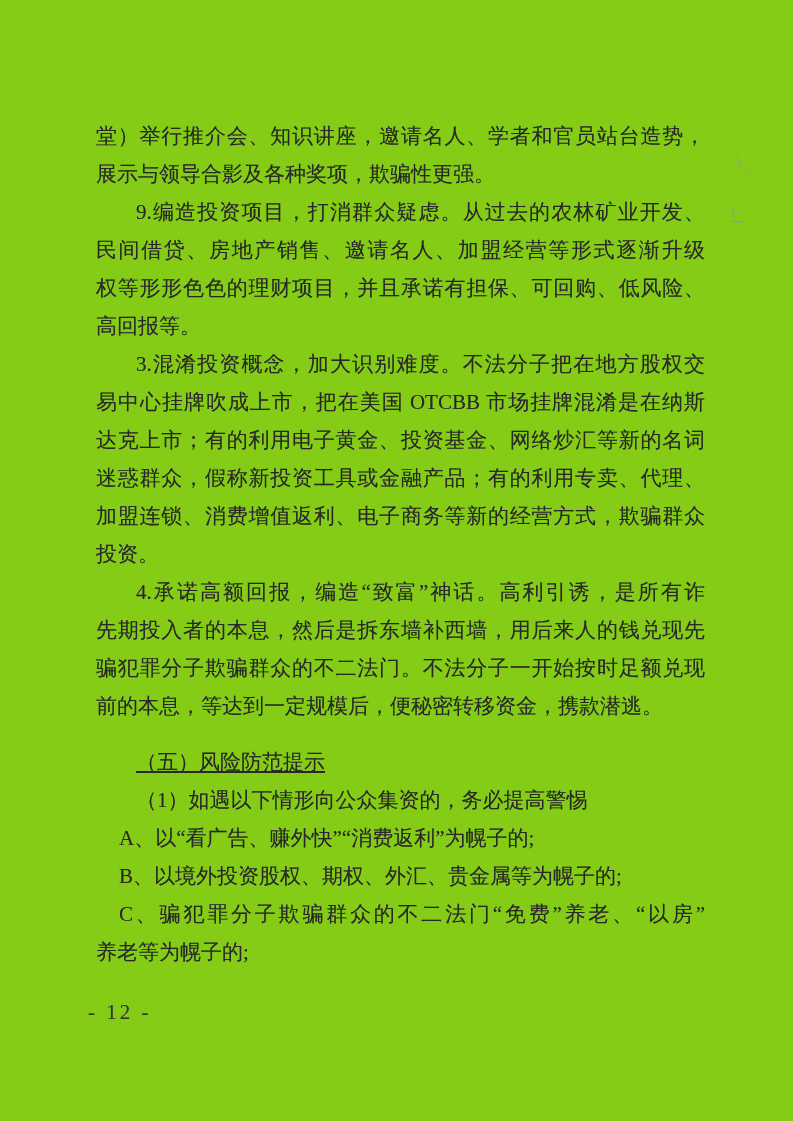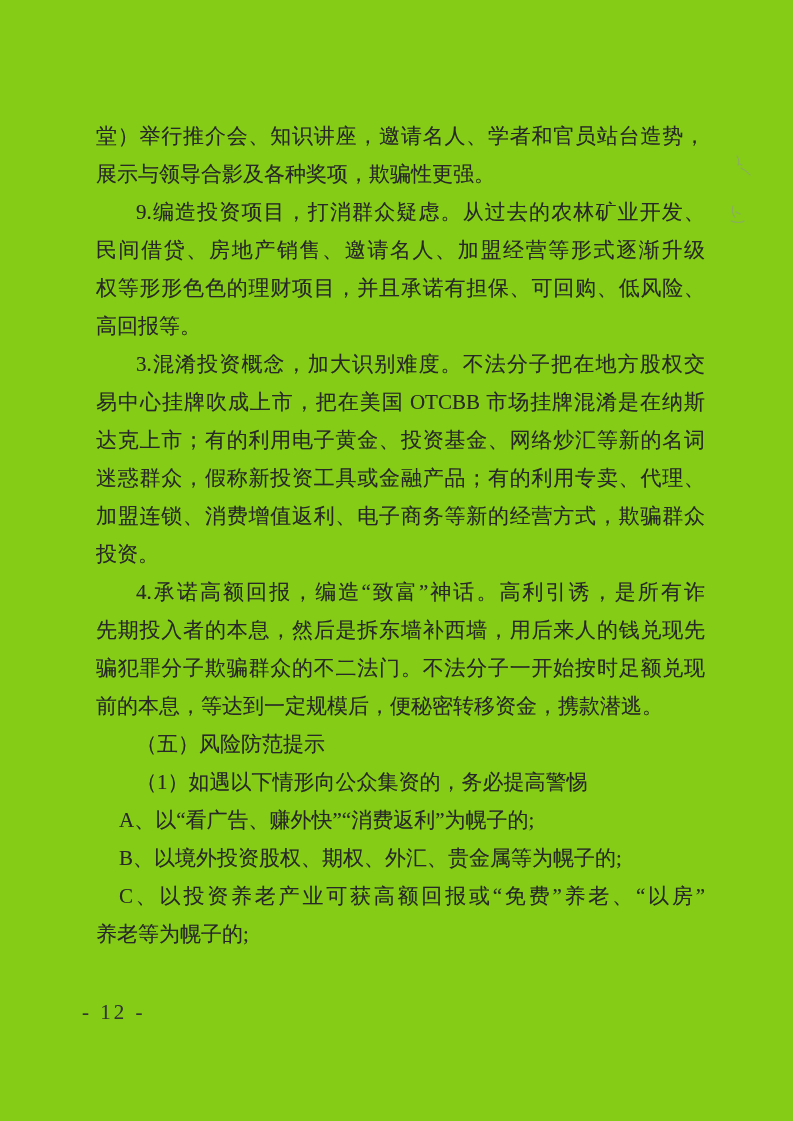--- a/index.html
+++ b/index.html
@@ -31,28 +31,28 @@
   .ln {
     height: 38px;
     line-height: 38px;
     text-align: left;
   }
   .ln.j {
     text-align: justify;
     text-align-last: justify;
     text-justify: inter-character;
   }
-  .g3 { margin-top: 0; }
+  .g3 { margin-top: 18px; text-decoration: underline; }
   .g4 { }
   .ind-num { text-indent: 40px; }   
   .ind-b   { text-indent: 40px; }   
   .ind-a   { text-indent: 23px; }   
   .pagenum {
     position: absolute;
-    left: 82px;
+    left: 88px;
     top: 1000px;
     font-size: 21px;
     color: #333333;
     letter-spacing: 3px;
     text-shadow: 0 0 0.5px rgba(40,40,40,0.3);
   }
   .artifact {
     position: absolute;
     opacity: 0.55;
   }
@@ -78,21 +78,21 @@
     <div class="ln j">加盟连锁、消费增值返利、电子商务等新的经营方式，欺骗群众</div>
     <div class="ln">投资。</div>
     <div class="ln j ind-num g4">4.承诺高额回报，编造“致富”神话。高利引诱，是所有诈</div>
     <div class="ln j">先期投入者的本息，然后是拆东墙补西墙，用后来人的钱兑现先</div>
     <div class="ln j">骗犯罪分子欺骗群众的不二法门。不法分子一开始按时足额兑现</div>
     <div class="ln">前的本息，等达到一定规模后，便秘密转移资金，携款潜逃。</div>
     <div class="ln ind-b g3">（五）风险防范提示</div>
     <div class="ln ind-b">（1）如遇以下情形向公众集资的，务必提高警惕</div>
     <div class="ln ind-a">A、以“看广告、赚外快”“消费返利”为幌子的;</div>
     <div class="ln ind-a">B、以境外投资股权、期权、外汇、贵金属等为幌子的;</div>
-    <div class="ln j ind-a">C、以投资养老产业可获高额回报或“免费”养老、“以房”</div>
+    <div class="ln j ind-a">C、骗犯罪分子欺骗群众的不二法门“免费”养老、“以房”</div>
     <div class="ln">养老等为幌子的;</div>
   </div>
 
   <div class="pagenum">- 12 -</div>
 
   <svg class="artifact a1" width="26" height="34" viewBox="0 0 26 34">
     <path d="M7 4 q3 5 1 9 M11 16 q5 2 9 7 M9 12 l3 1" stroke="#8f949c" fill="none" stroke-width="1.2" stroke-linecap="round"></path>
   </svg>
 
   <svg class="artifact a2" width="28" height="30" viewBox="0 0 28 30">

